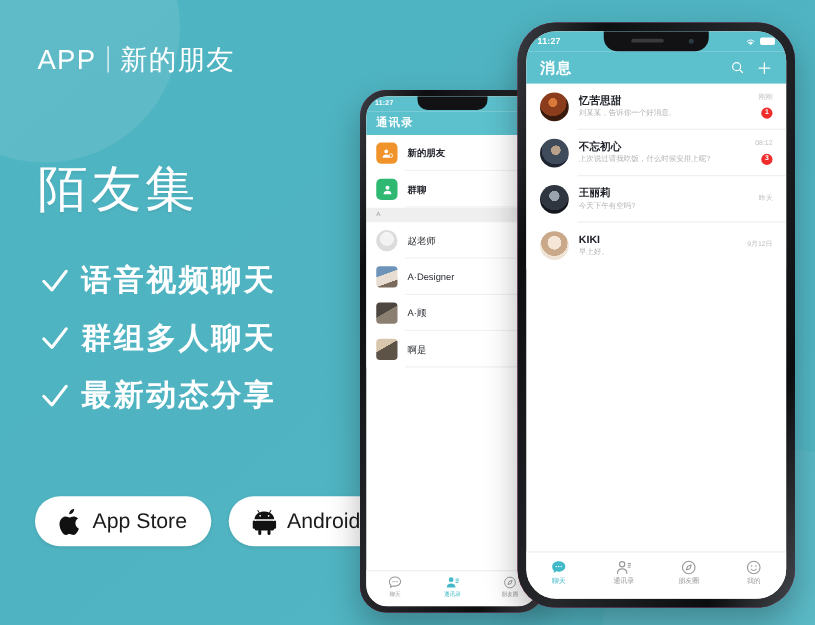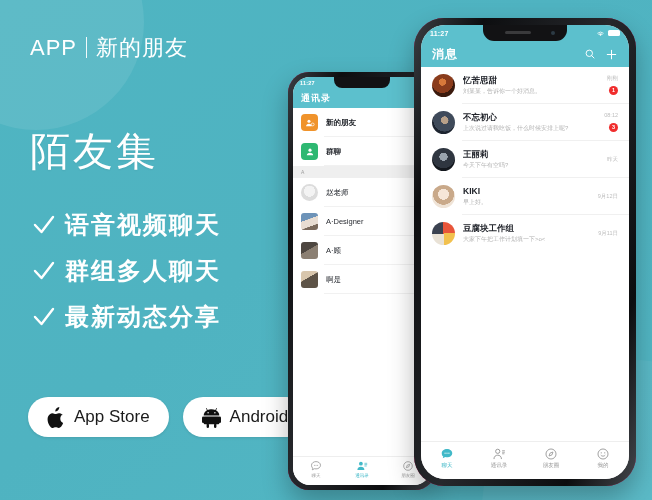--- a/index.html
+++ b/index.html
@@ -423,30 +423,20 @@
           <span class="avatar" style="background:radial-gradient(circle at 50% 40%,#f6e6d8 0 30%,#c9a98a 31% 58%,#efe3d6 59% 100%);"></span>
           <span class="msg-body">
             <span class="msg-name" style="display: block;">KIKI</span>
             <span class="msg-prev" style="display: block;">早上好。</span>
           </span>
           <span class="msg-meta">
             <span class="msg-time" style="display: block;">9月12日</span>
           </span>
         </div>
 
-        <div class="msg-row">
-          <span class="avatar" style="background:conic-gradient(#e8553a 0 25%,#f2c14e 25% 50%,#e9e2d6 50% 75%,#3b4250 75% 100%);"></span>
-          <span class="msg-body">
-            <span class="msg-name" style="display: block;">豆腐块工作组</span>
-            <span class="msg-prev" style="display: block;">大家下午把工作计划填一下&gt;o&lt;</span>
-          </span>
-          <span class="msg-meta">
-            <span class="msg-time" style="display: block;">9月11日</span>
-          </span>
-        </div>
 
       </div>
 
       <div class="tabbar">
         <div class="tab active">
           <svg width="14" height="14" viewBox="0 0 24 24">
             <path d="M12 3.4c5 0 9 3.1 9 7.1 0 4-4 7.2-9 7.2-1 0-2-.14-2.9-.4L4.7 19.4l.9-3.1C3.8 15 3 13 3 10.5c0-4 4-7.1 9-7.1z" fill="currentColor"></path>
             <circle cx="8.7" cy="10.5" r="1" fill="#ffffff"></circle>
             <circle cx="12" cy="10.5" r="1" fill="#ffffff"></circle>
             <circle cx="15.3" cy="10.5" r="1" fill="#ffffff"></circle>

